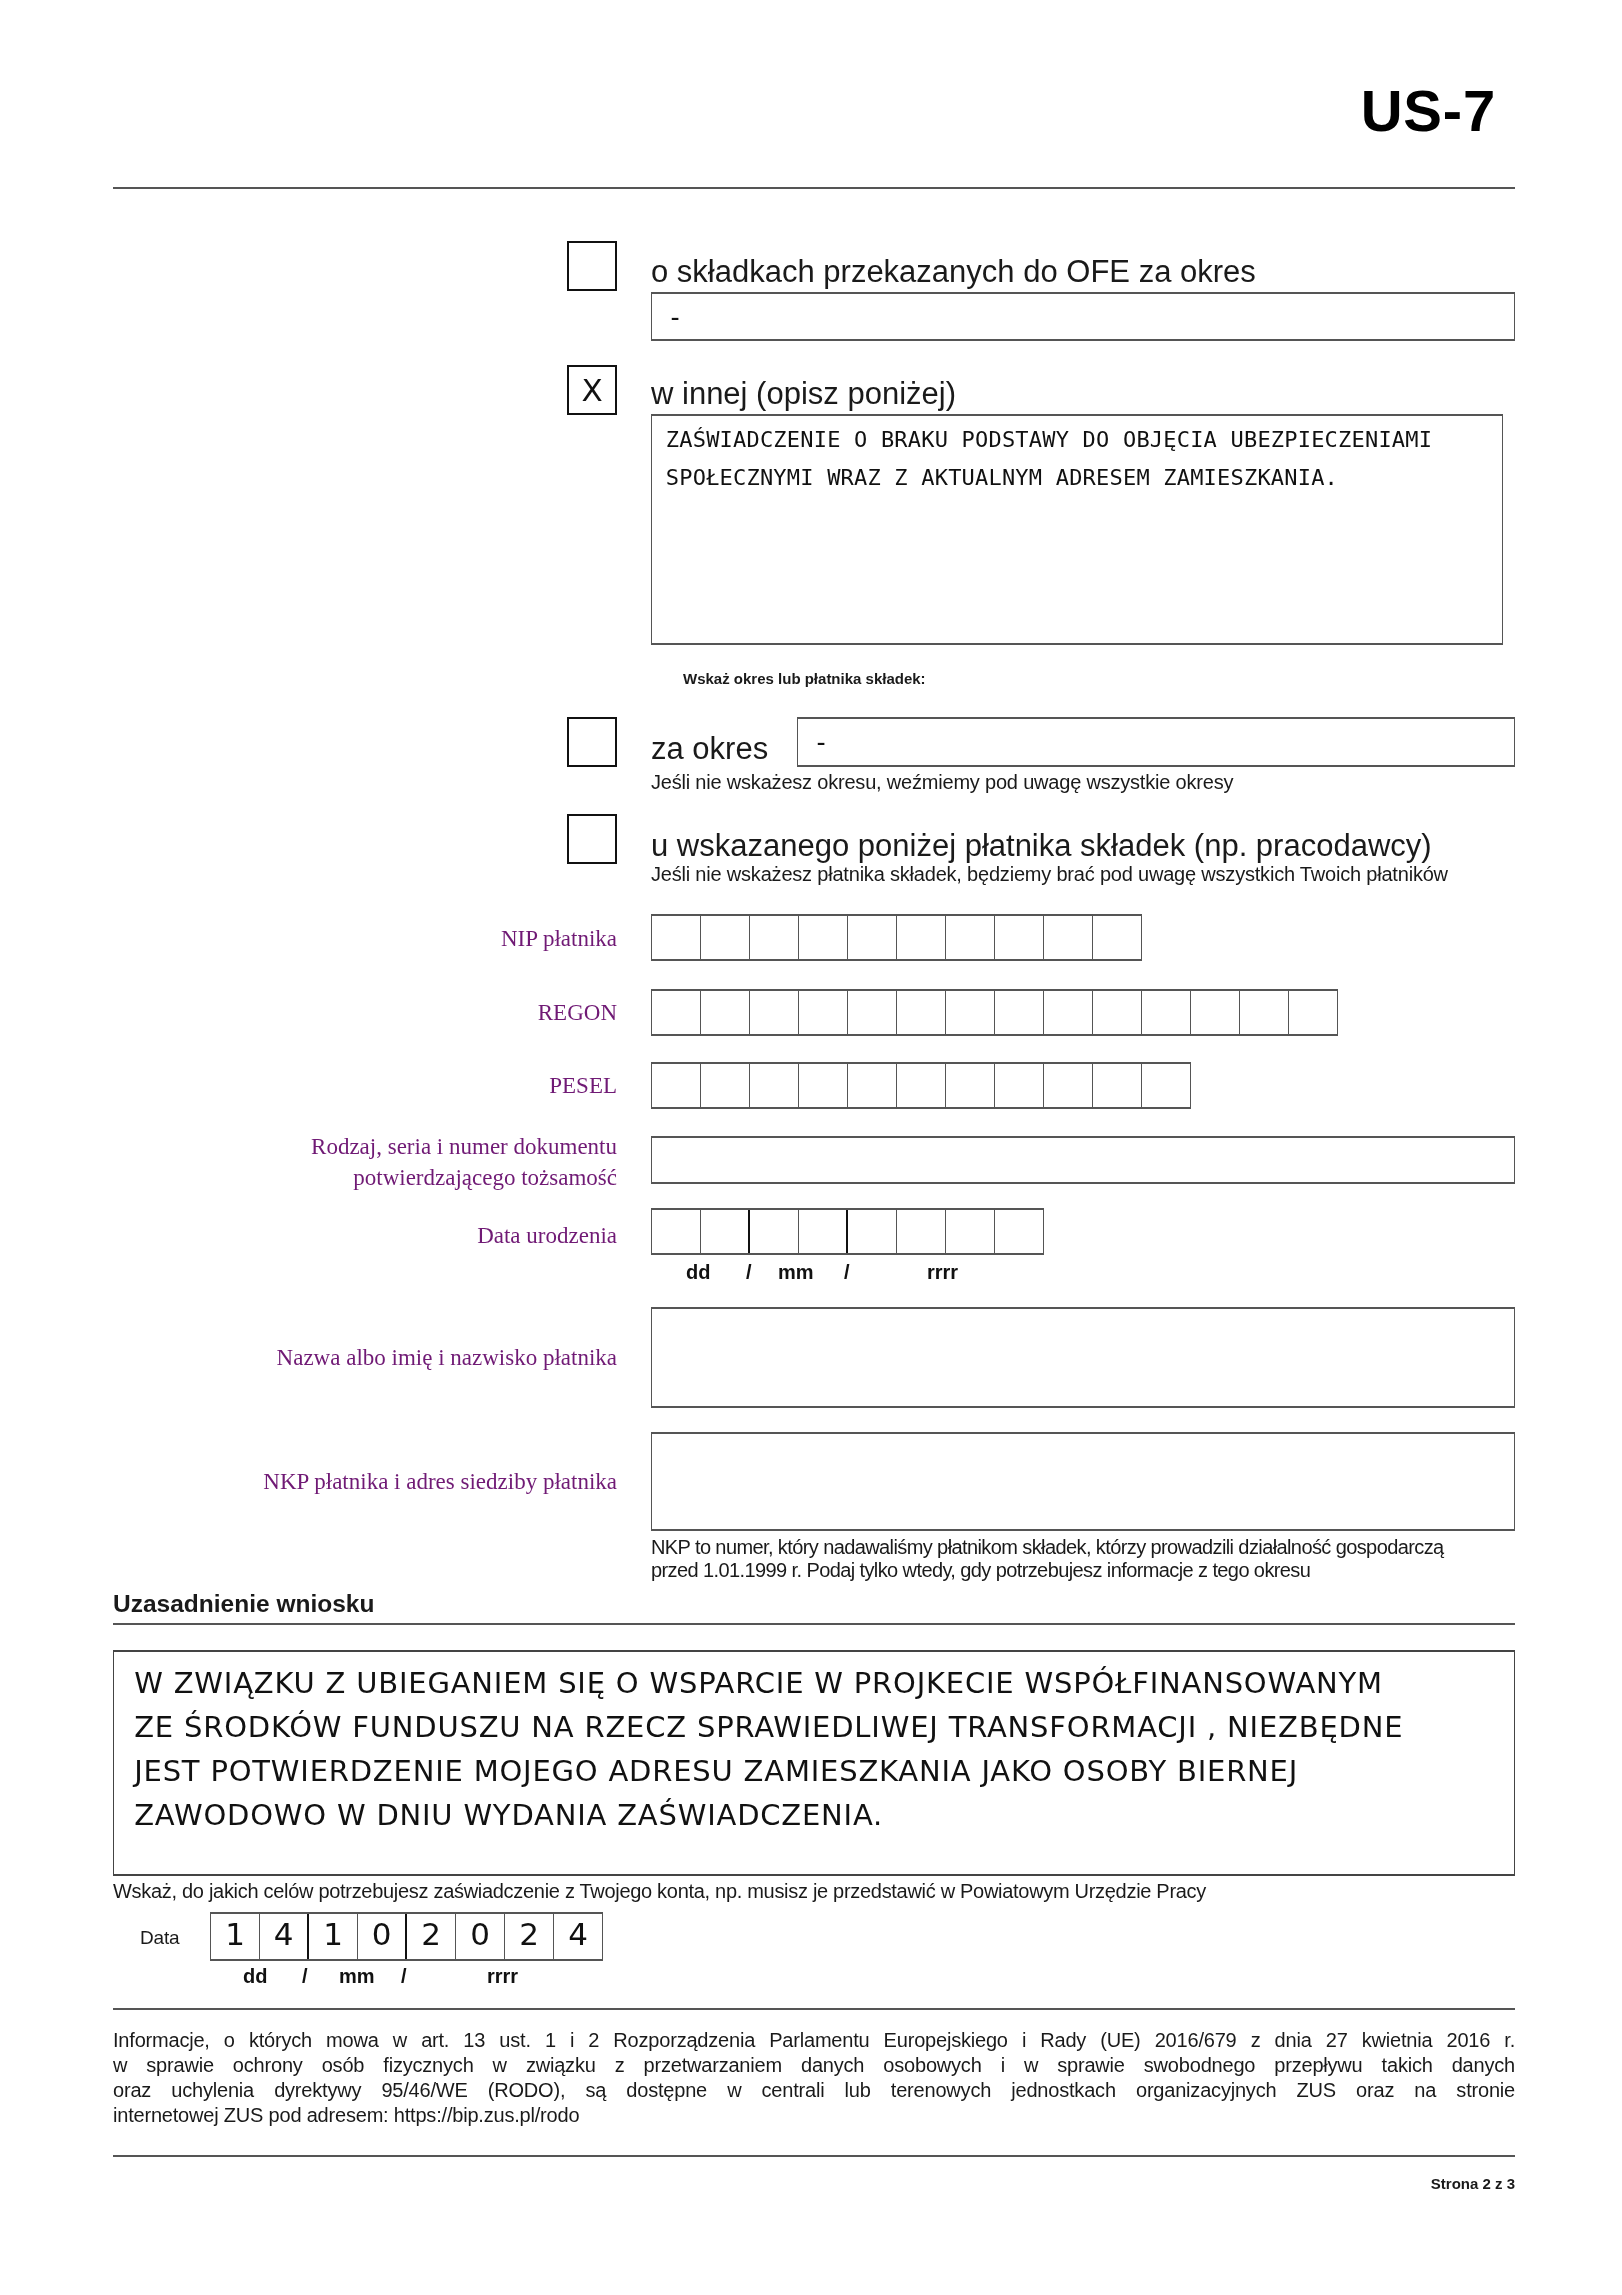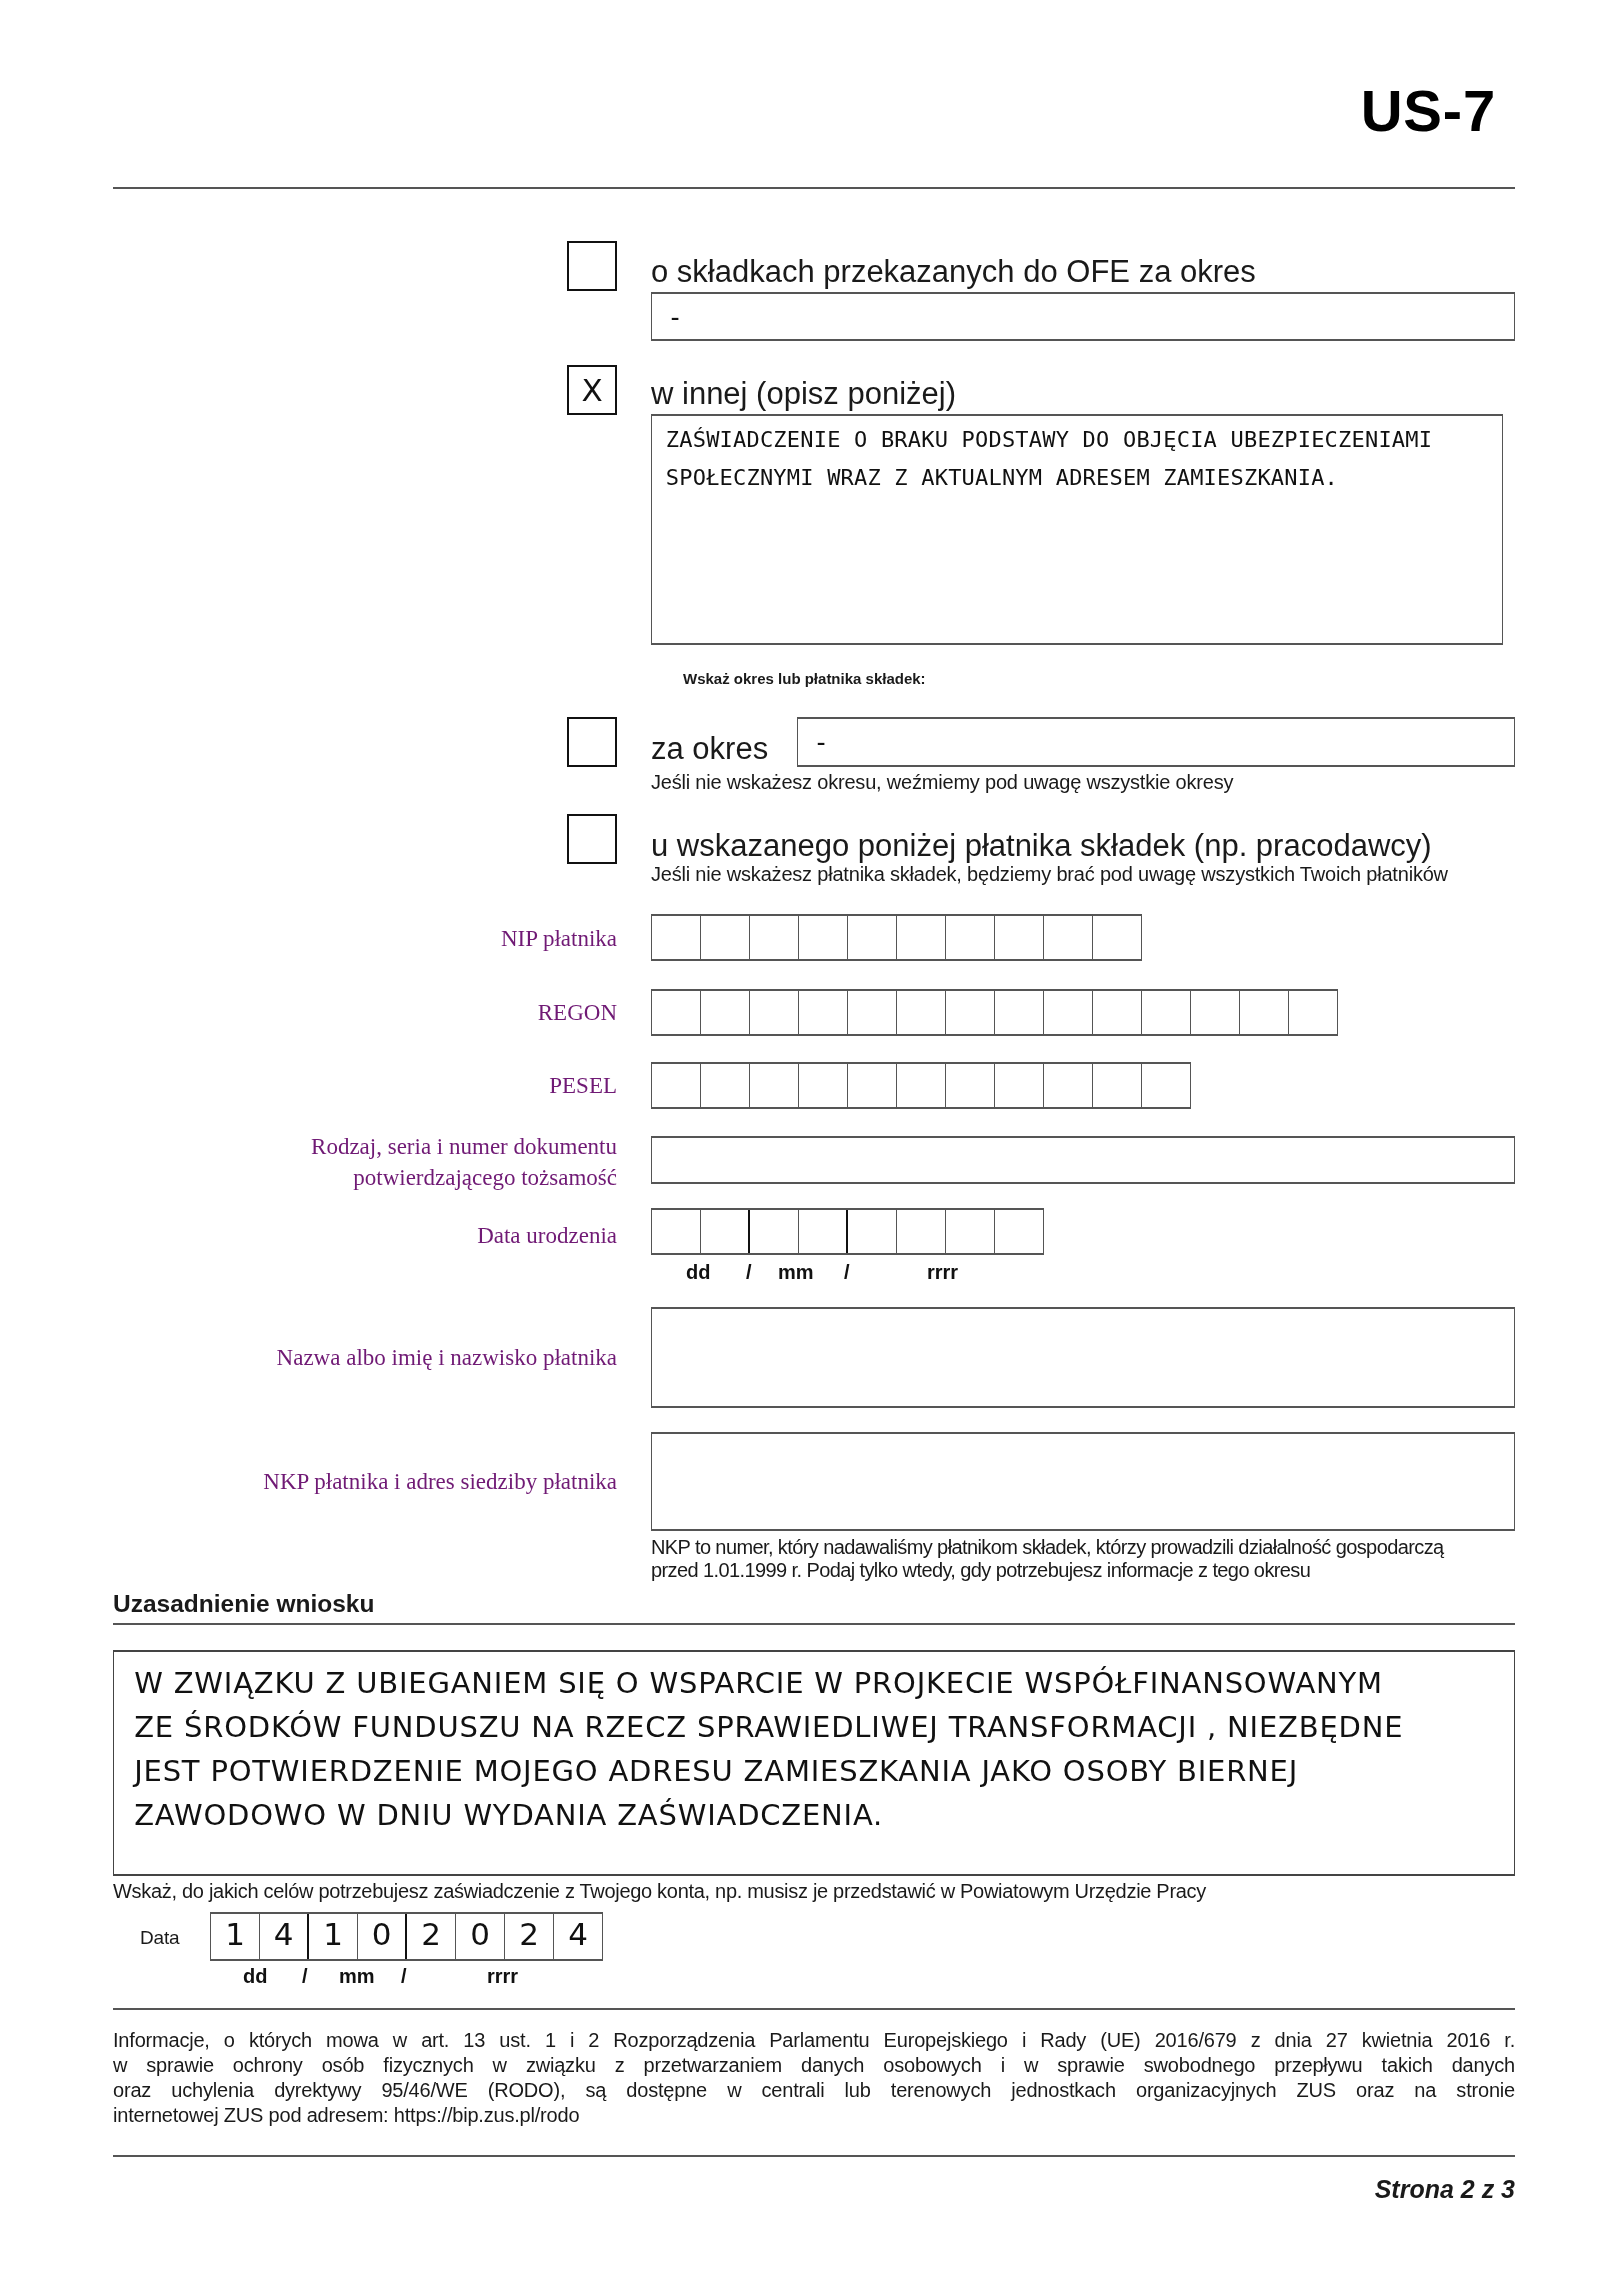--- a/index.html
+++ b/index.html
@@ -166,14 +166,14 @@
 <div class="sub" style="left:487px; top:1965px;">rrrr</div>
 
 <div class="hline" style="top:2008px;"></div>
 <div class="para" style="top:2028px; letter-spacing:-0.2px;">
   <div style="text-align-last:justify;">Informacje, o których mowa w art. 13 ust. 1 i 2 Rozporządzenia Parlamentu Europejskiego i Rady (UE) 2016/679 z dnia 27 kwietnia 2016 r.</div>
   <div style="text-align-last:justify;">w sprawie ochrony osób fizycznych w związku z przetwarzaniem danych osobowych i w sprawie swobodnego przepływu takich danych</div>
   <div style="text-align-last:justify;">oraz uchylenia dyrektywy 95/46/WE (RODO), są dostępne w centrali lub terenowych jednostkach organizacyjnych ZUS oraz na stronie</div>
   <div>internetowej ZUS pod adresem: https://bip.zus.pl/rodo</div>
 </div>
 <div class="hline" style="top:2155px;"></div>
-<div class="lbl bold" style="right:108px; top:2175px; font-size:25px;font-style:italic;">Strona 2 z 3</div>
+<div class="lbl bold" style="right:108px; top:2175px; font-size:15px;">Strona 2 z 3</div>
 
 
 </body></html>

